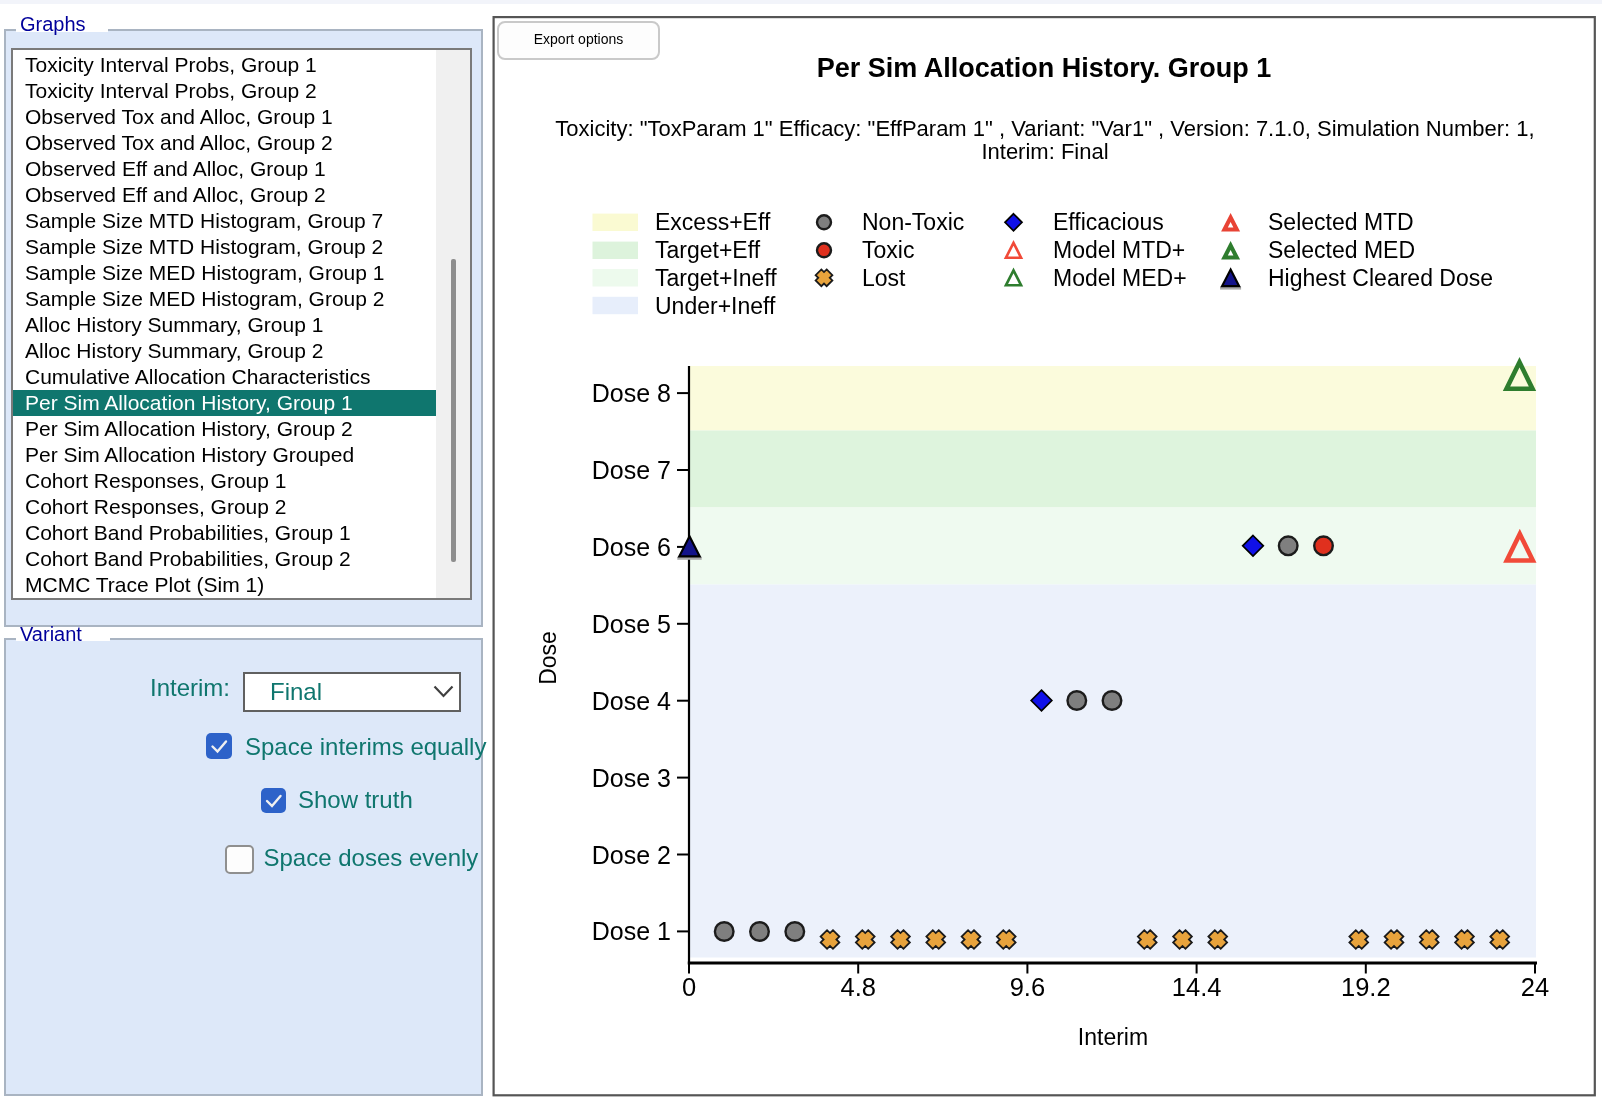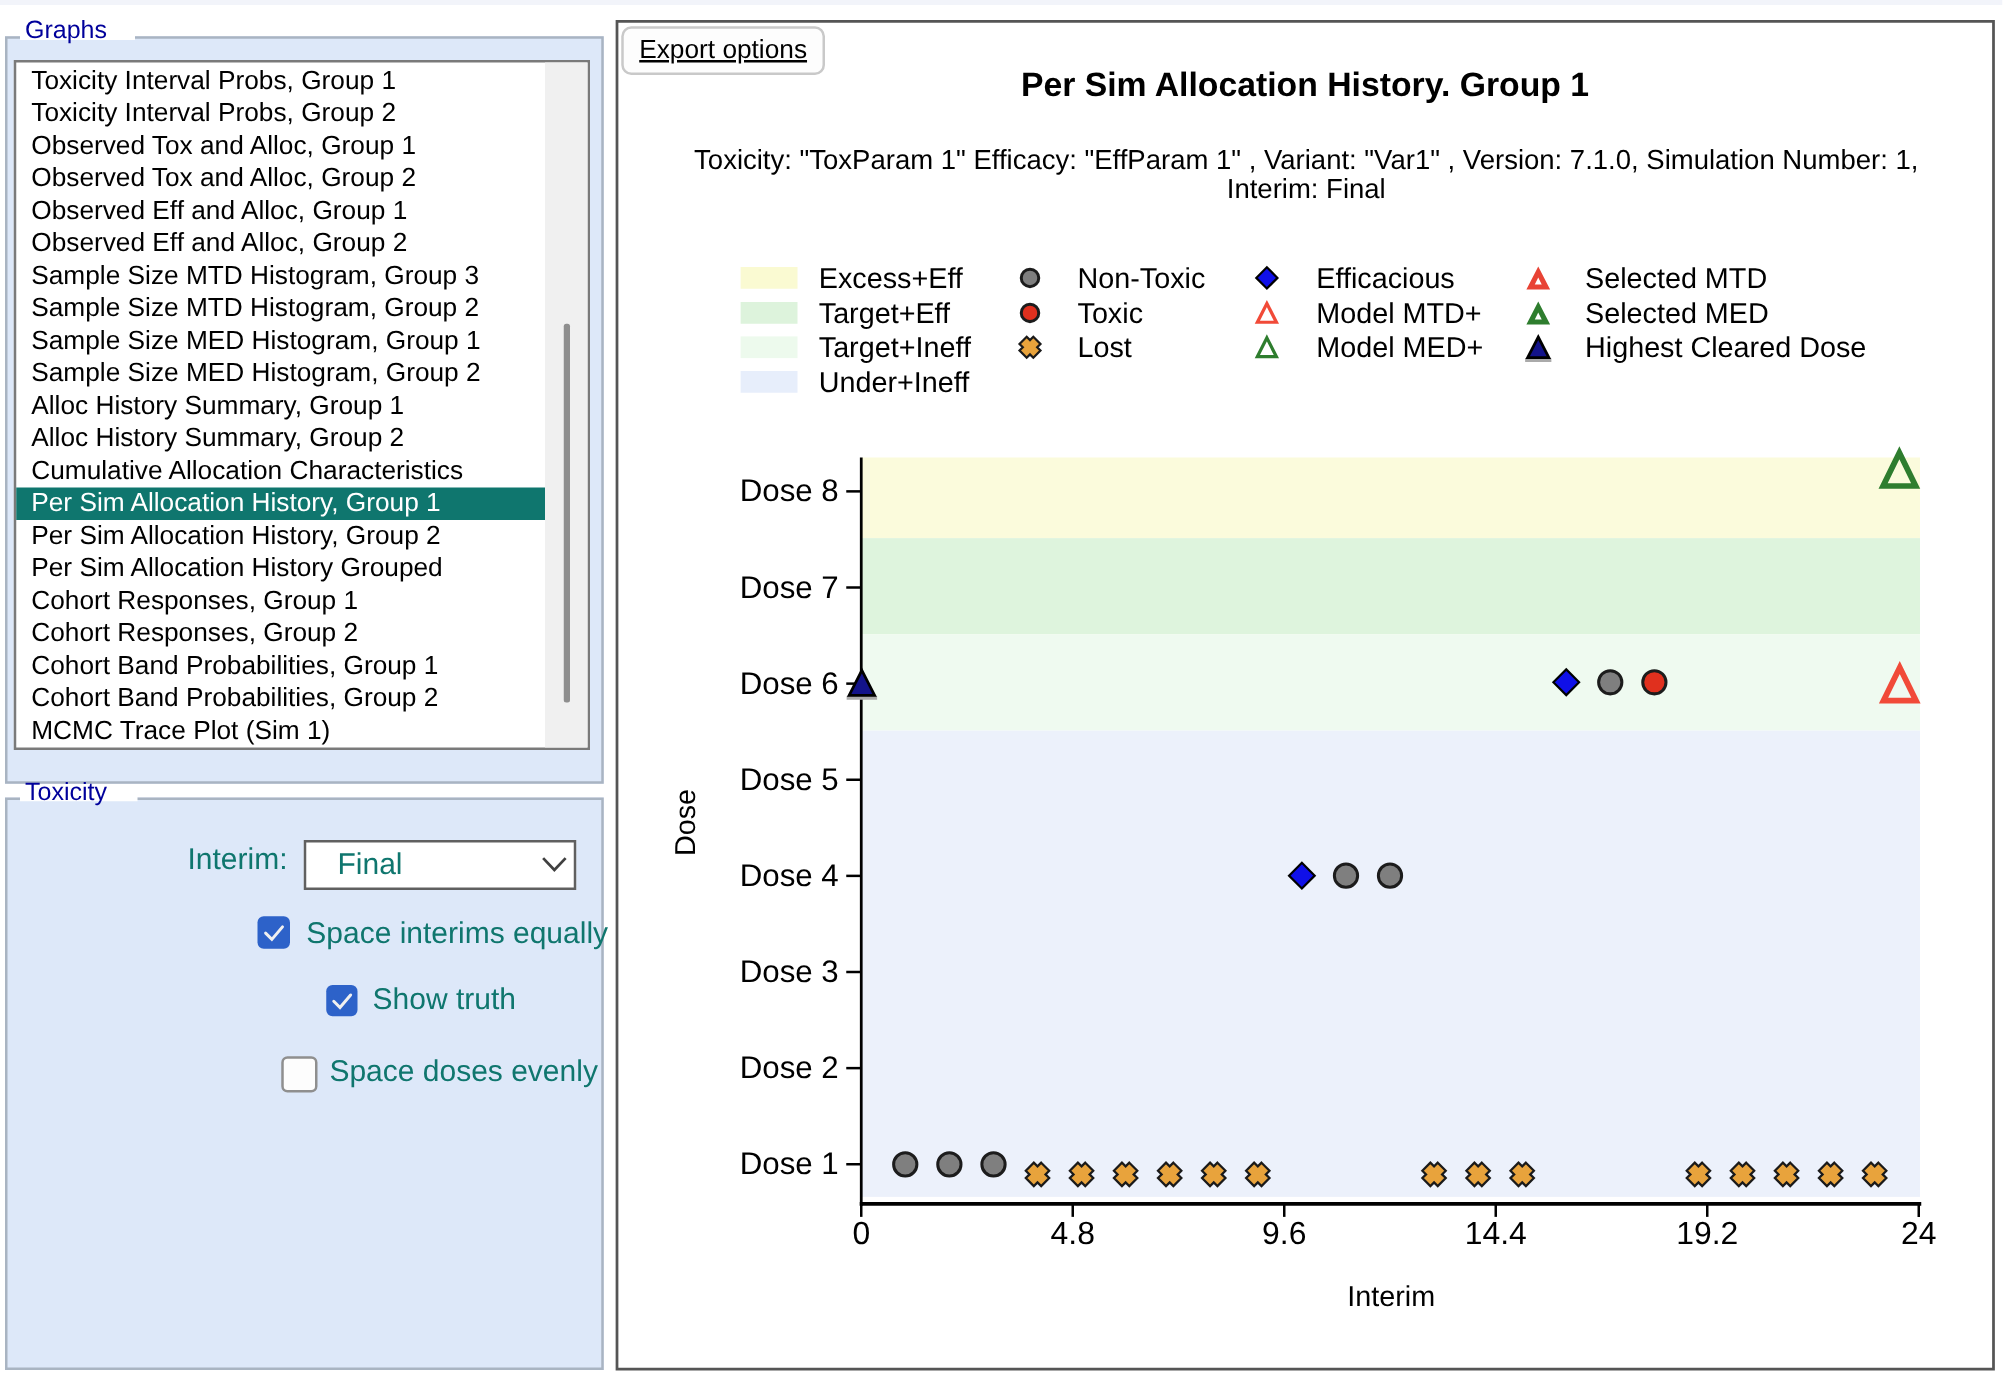--- a/index.html
+++ b/index.html
@@ -22,42 +22,42 @@
 <div class="abs" style="left:16px;top:27.5px;width:92px;height:4px;background:#ffffff"></div>
 <div class="gblbl" style="left:20px;top:14px;">Graphs</div>
 
 <div class="abs" style="left:11px;top:48px;width:461px;height:552px;background:#fff;border:2px solid #7a7a7a;box-sizing:border-box;"></div>
 <div class="li" style="top:51.5px">Toxicity Interval Probs, Group 1</div>
 <div class="li" style="top:77.5px">Toxicity Interval Probs, Group 2</div>
 <div class="li" style="top:103.5px">Observed Tox and Alloc, Group 1</div>
 <div class="li" style="top:129.5px">Observed Tox and Alloc, Group 2</div>
 <div class="li" style="top:155.5px">Observed Eff and Alloc, Group 1</div>
 <div class="li" style="top:181.5px">Observed Eff and Alloc, Group 2</div>
-<div class="li" style="top:207.5px">Sample Size MTD Histogram, Group 3</div>
+<div class="li" style="top:207.5px">Sample Size MTD Histogram, Group 7</div>
 <div class="li" style="top:233.5px">Sample Size MTD Histogram, Group 2</div>
 <div class="li" style="top:259.5px">Sample Size MED Histogram, Group 1</div>
 <div class="li" style="top:285.5px">Sample Size MED Histogram, Group 2</div>
 <div class="li" style="top:311.5px">Alloc History Summary, Group 1</div>
 <div class="li" style="top:337.5px">Alloc History Summary, Group 2</div>
 <div class="li" style="top:363.5px">Cumulative Allocation Characteristics</div>
 <div class="li sel" style="top:389.5px">Per Sim Allocation History, Group 1</div>
 <div class="li" style="top:415.5px">Per Sim Allocation History, Group 2</div>
 <div class="li" style="top:441.5px">Per Sim Allocation History Grouped</div>
 <div class="li" style="top:467.5px">Cohort Responses, Group 1</div>
 <div class="li" style="top:493.5px">Cohort Responses, Group 2</div>
 <div class="li" style="top:519.5px">Cohort Band Probabilities, Group 1</div>
 <div class="li" style="top:545.5px">Cohort Band Probabilities, Group 2</div>
 <div class="li" style="top:571.5px">MCMC Trace Plot (Sim 1)</div>
 
 <div class="abs" style="left:436px;top:50px;width:34px;height:548px;background:#f0f0f0;"></div>
 <div class="abs" style="left:451px;top:259px;width:4.5px;height:303px;background:#8e8e8e;border-radius:2px;"></div>
 
 <div class="gb" style="left:4px;top:638px;width:475px;height:454px;"></div>
 <div class="abs" style="left:16px;top:637px;width:94px;height:4px;background:#ffffff"></div>
-<div class="gblbl" style="left:20px;top:624px;">Toxicity</div>
+<div class="gblbl" style="left:20px;top:624px;">Variant</div>
 
 <div class="clbl" style="left:150px;top:676px;">Interim:</div>
 <div class="abs" style="left:243px;top:671.5px;width:218px;height:40px;background:#fff;border:2px solid #606060;box-sizing:border-box;"></div>
 <div class="clbl" style="left:270px;top:680px;">Final</div>
 <div class="cb cbon" style="left:206px;top:733px;"></div>
 <div class="clbl" style="left:245px;top:735px;">Space interims equally</div>
 <div class="cb cbon" style="left:260.5px;top:787.5px;"></div>
 <div class="clbl" style="left:298px;top:788px;">Show truth</div>
 <div class="cb cboff" style="left:224.5px;top:844.5px;"></div>
 <div class="clbl" style="left:263.5px;top:846px;">Space doses evenly</div>
@@ -157,13 +157,13 @@
 <text x="1053" y="277.8" font-size="23" dominant-baseline="central">Model MED+</text>
 <path fill-rule="evenodd" d="M 1230.6 213.1 L 1240.1 231.6 L 1221.1 231.6 Z M 1230.6 222.0 L 1233.4 227.6 L 1227.8 227.6 Z" fill="#e84335"></path>
 <path fill-rule="evenodd" d="M 1230.6 241.1 L 1240.1 259.6 L 1221.1 259.6 Z M 1230.6 250.0 L 1233.4 255.6 L 1227.8 255.6 Z" fill="#2e7d2e"></path>
 <line x1="1220.1" y1="288.1" x2="1241.1" y2="288.1" stroke="#aaaaaa" stroke-width="3"></line>
     <path d="M 1230.6 269.6 L 1239.1 286.1 L 1222.1 286.1 Z" fill="#13138a" stroke="#000" stroke-width="2.2"></path>
 <text x="1268" y="222.3" font-size="23" dominant-baseline="central">Selected MTD</text>
 <text x="1268" y="250.3" font-size="23" dominant-baseline="central">Selected MED</text>
 <text x="1268" y="277.8" font-size="23" dominant-baseline="central">Highest Cleared Dose</text>
 </svg>
 <div class="abs" style="left:497px;top:21px;width:163px;height:39px;background:#fdfdfd;border:2px solid #c9c9c9;border-radius:8px;box-sizing:border-box;"></div>
-<div class="abs" style="left:497px;top:21px;width:163px;height:39px;line-height:37px;text-align:center;font-size:21px;color:#000;text-decoration:underline;">Export options</div>
+<div class="abs" style="left:497px;top:21px;width:163px;height:39px;line-height:37px;text-align:center;font-size:14px;color:#000;">Export options</div>
 
 </body></html>

